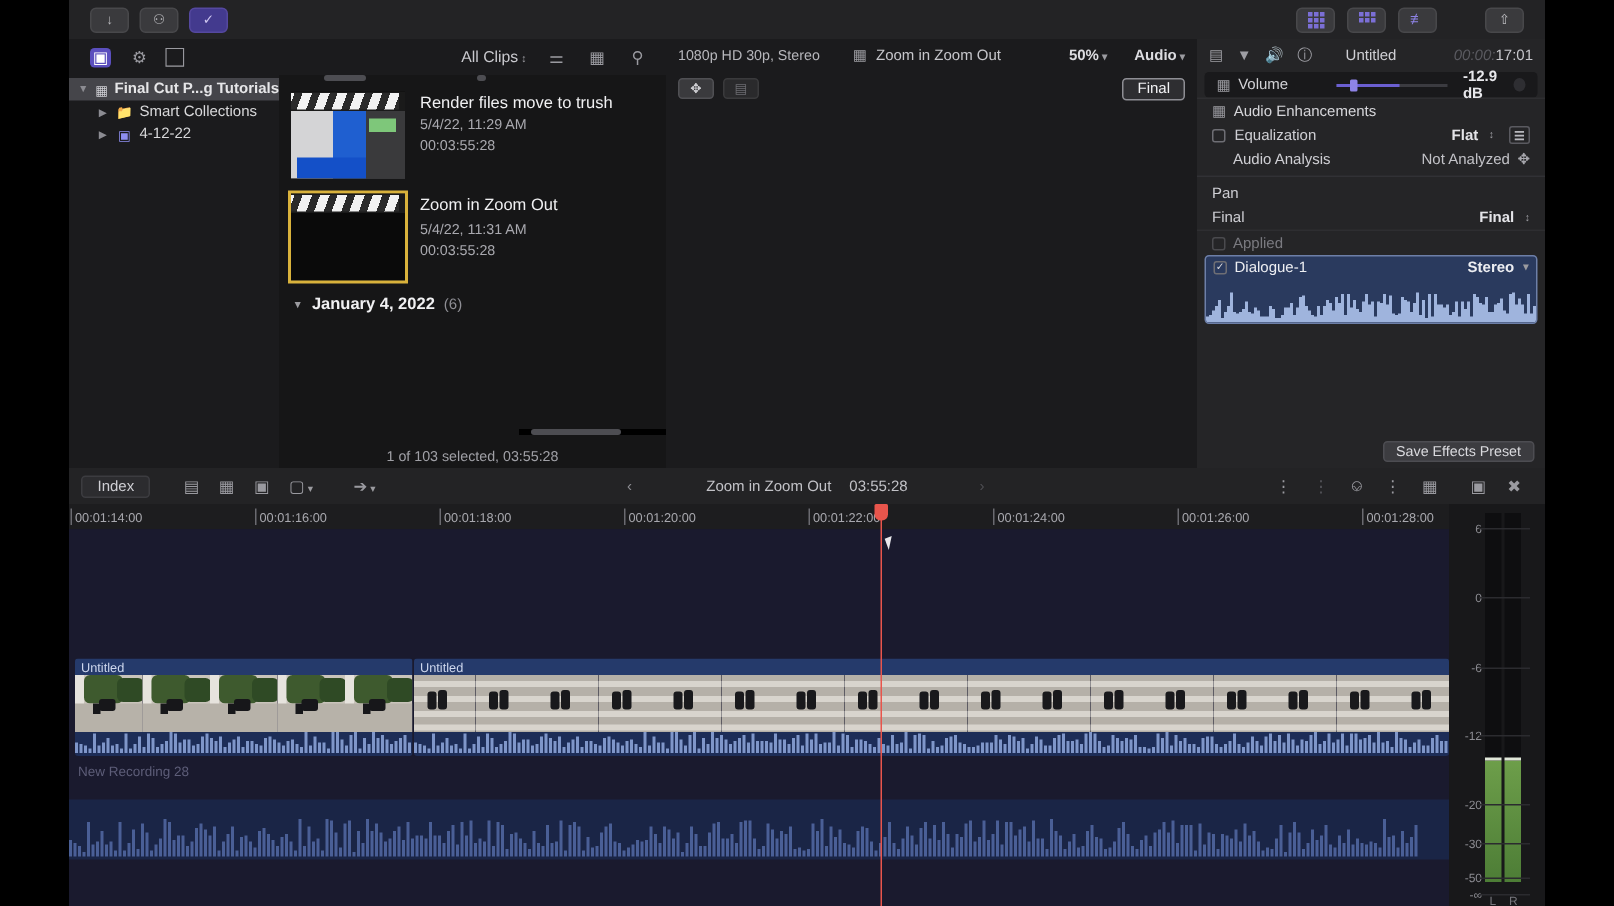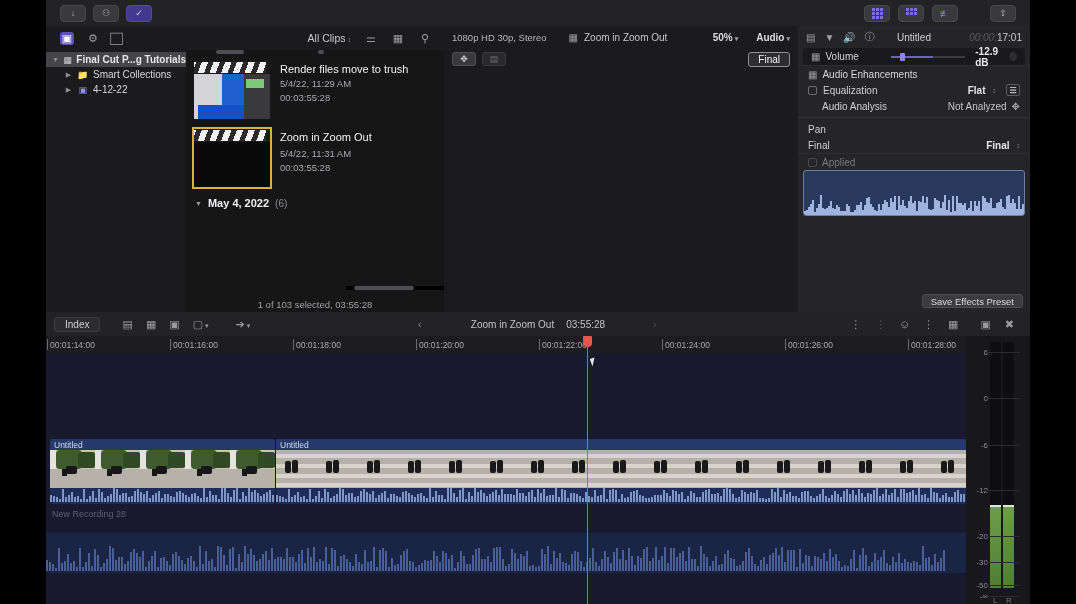--- a/index.html
+++ b/index.html
@@ -438,21 +438,21 @@
           </div>
           <div class="clip-info">
             <div class="clip-title">Zoom in Zoom Out</div>
             <div class="clip-meta">5/4/22, 11:31 AM</div>
             <div class="clip-meta tight">00:03:55:28</div>
           </div>
         </div>
 
         <div class="date-row">
           <span class="dtw">▼</span>
-          <span class="dt">May 4, 2022</span>
+          <span class="dt">January 4, 2022</span>
           <span class="dn">(6)</span>
         </div>
       </div>
 
       <div class="hscroll">
           <i></i>
         </div>
       <div class="browser-foot">1 of 103 selected, 03:55:28</div>
     </div>
 
@@ -586,20 +586,28 @@
           <span>Final</span>
           <span class="chev">↕</span>
         </span>
       </div>
       <div class="sec-head" style="color:#7a7a80;">
         <span class="cb dim"></span>
         <span>Applied</span>
       </div>
 
       <div class="audio-cfg">
+        <div class="top">
+          <span class="cb">✓</span>
+          <span>Dialogue-1</span>
+          <span class="ster">
+            <span>Stereo</span>
+            <span class="chev">▾</span>
+          </span>
+        </div>
         <div class="wave" id="insp-wave">
             <i style="left: 0px; height: 3.612px;"></i>
             <i style="left: 2px; height: 5.312px;"></i>
             <i style="left: 4px; height: 7.896px;"></i>
             <i style="left: 6px; height: 11.432px;"></i>
             <i style="left: 8px; height: 15.376px;"></i>
             <i style="left: 10px; height: 3.272px;"></i>
             <i style="left: 12px; height: 7.08px;"></i>
             <i style="left: 14px; height: 11.024px;"></i>
             <i style="left: 16px; height: 19.592px;"></i>

